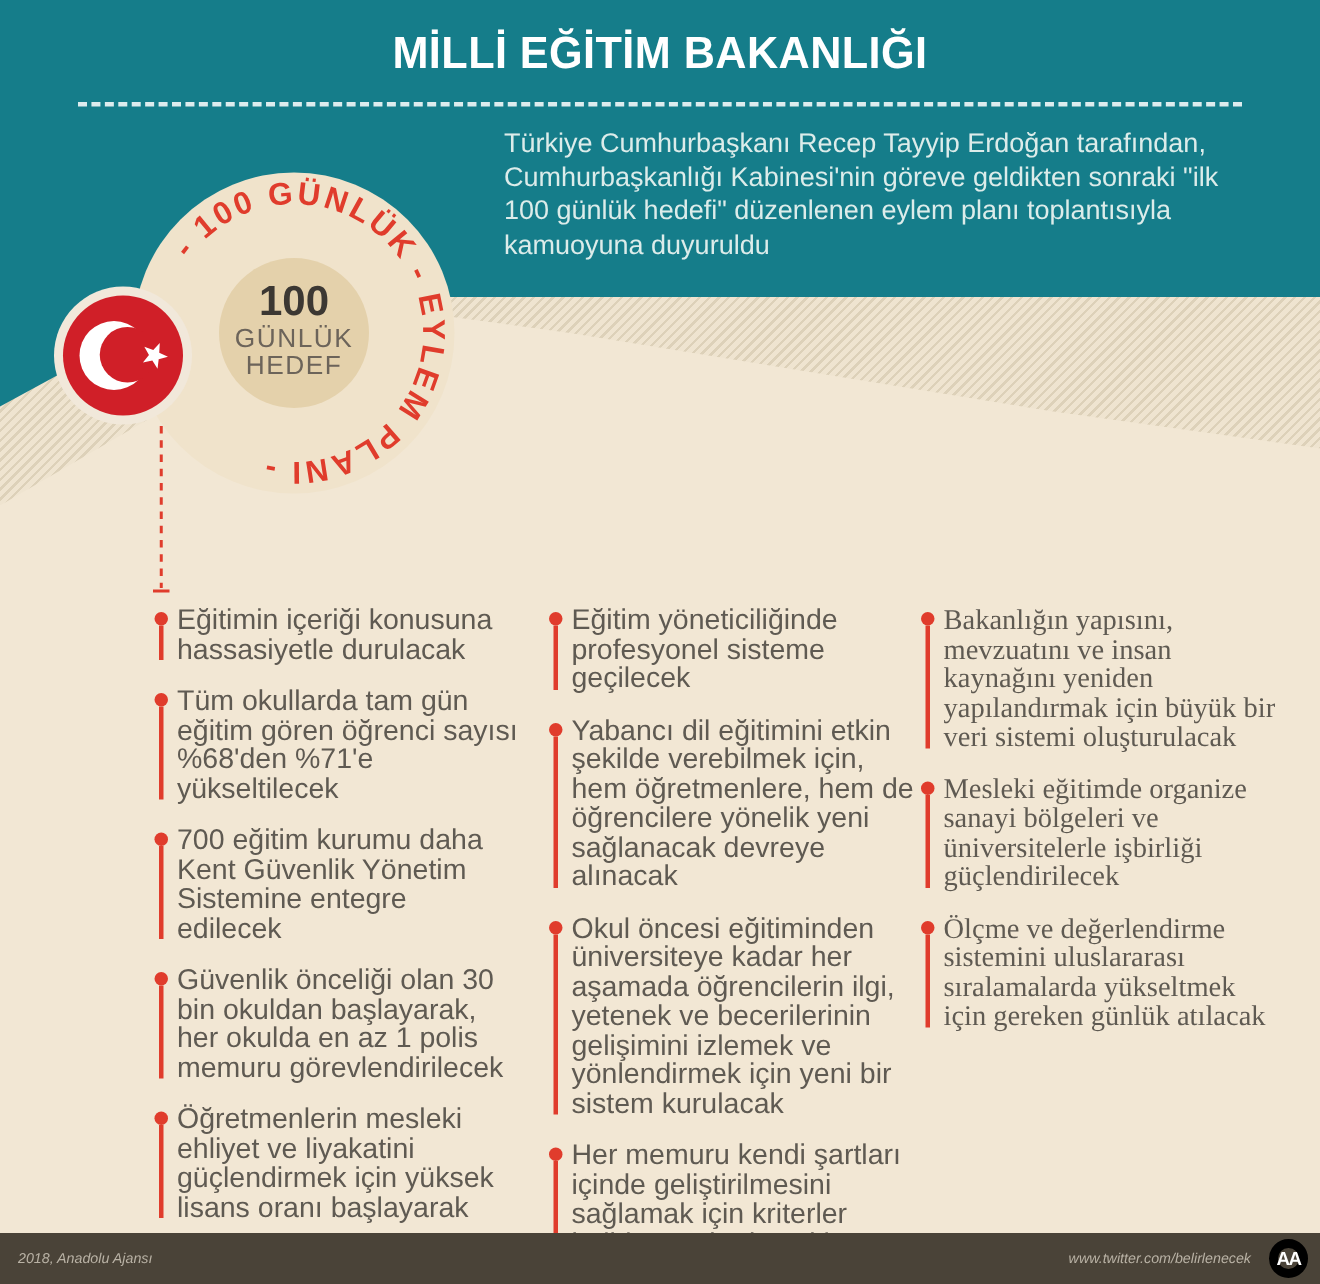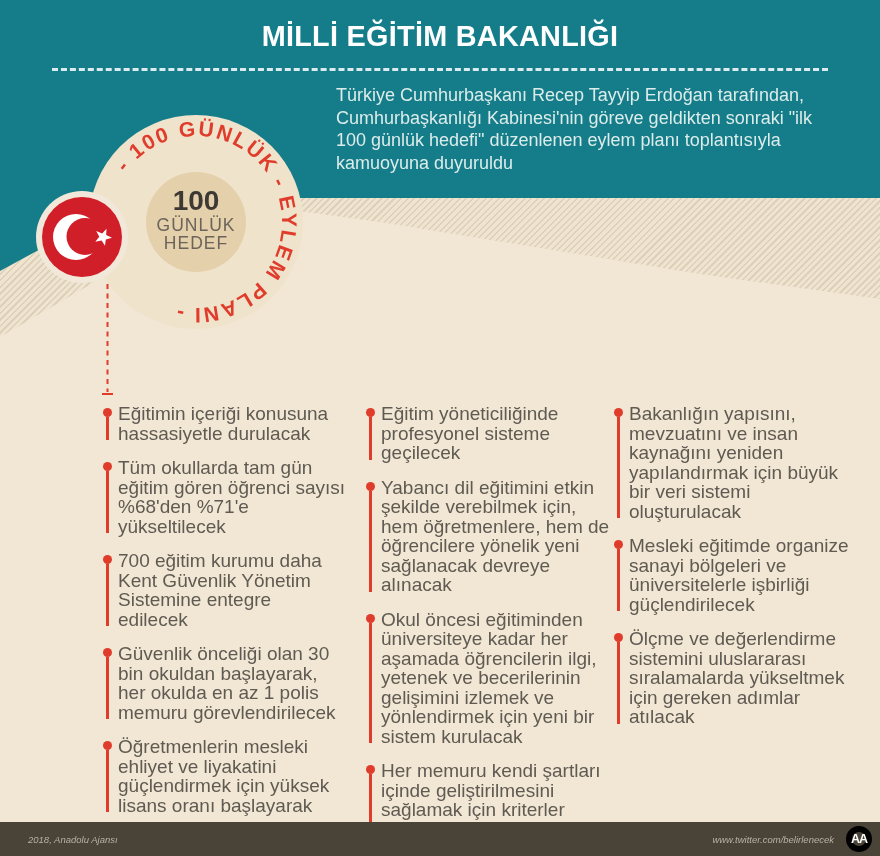--- a/index.html
+++ b/index.html
@@ -53,26 +53,26 @@
     padding-left:103px;box-sizing:border-box;
     color:var(--text_gray);font-size:19px;line-height:19.5px;
   }
   .item{position:relative;padding-left:15px;margin-bottom:15px;}
   .pin{position:absolute;left:0;top:4px;bottom:3px;width:9px;}
   .pin::before{content:"";position:absolute;top:0;left:0;width:9px;height:9px;border-radius:50%;background:var(--red);}
   .pin::after{content:"";position:absolute;top:9px;bottom:0;left:3px;width:2.5px;background:var(--red);}
   .item-text{display:inline-block;}
   .col-1 .item-text{max-width:228px;}
   .col-2 .item-text{max-width:235px;}
-  .col-3 .item-text{max-width:225px;}
+  .col-3 .item-text{max-width:225px;font-family:Liberation Serif, serif;}
   
   .footer{
     position:absolute;left:0;top:822px;width:880px;height:34px;
     background:var(--footer_bg);display:flex;align-items:center;
-    box-sizing:border-box;padding:0 8px 0 28px;
+    box-sizing:border-box;padding:0 8px 0 12px;
     color:var(--footer_text);font-size:9.5px;font-style:italic;
   }
   .footer .spacer{flex:1;}
   .aa-logo{
     width:26px;height:26px;border:6px solid #000000;border-radius:50%;
     margin-left:12px;display:flex;align-items:center;justify-content:center;
     color:#fff;font-size:12.5px;font-weight:700;font-style:normal;
     letter-spacing:-1px;box-sizing:border-box;
   }
 </style>
@@ -171,21 +171,21 @@
       <div class="item">
         <span class="pin"></span>
         <span class="item-text">Bakanlığın yapısını, mevzuatını ve insan kaynağını yeniden yapılandırmak için büyük bir veri sistemi oluşturulacak</span>
       </div>
       <div class="item">
         <span class="pin"></span>
         <span class="item-text">Mesleki eğitimde organize sanayi bölgeleri ve üniversitelerle işbirliği güçlendirilecek</span>
       </div>
       <div class="item">
         <span class="pin"></span>
-        <span class="item-text">Ölçme ve değerlendirme sistemini uluslararası sıralamalarda yükseltmek için gereken adımlar atılacak</span>
+        <span class="item-text">Ölçme ve değerlendirme sistemini uluslararası sıralamalarda yükseltmek için gereken günlük atılacak</span>
       </div>
     </div>
 
   </div>
 
   <div class="footer">
     <span>2018, Anadolu Ajansı</span>
     <span class="spacer"></span>
     <span>www.twitter.com/belirlenecek</span>
     <span class="aa-logo">AA</span>

